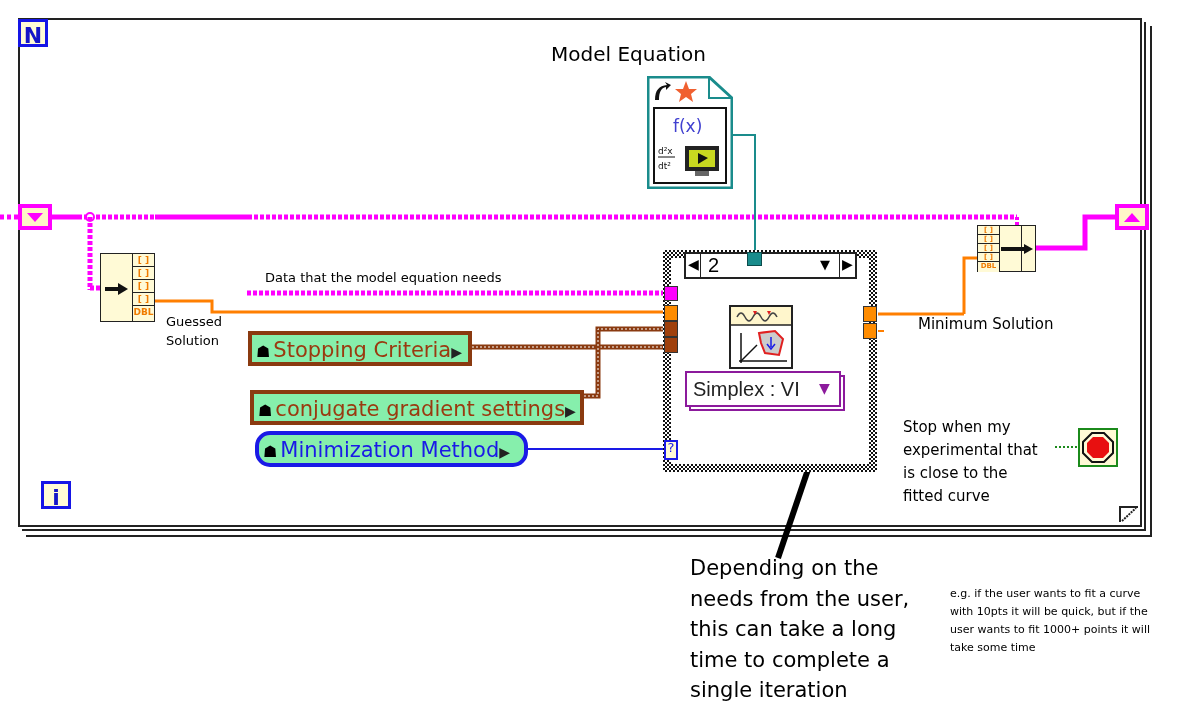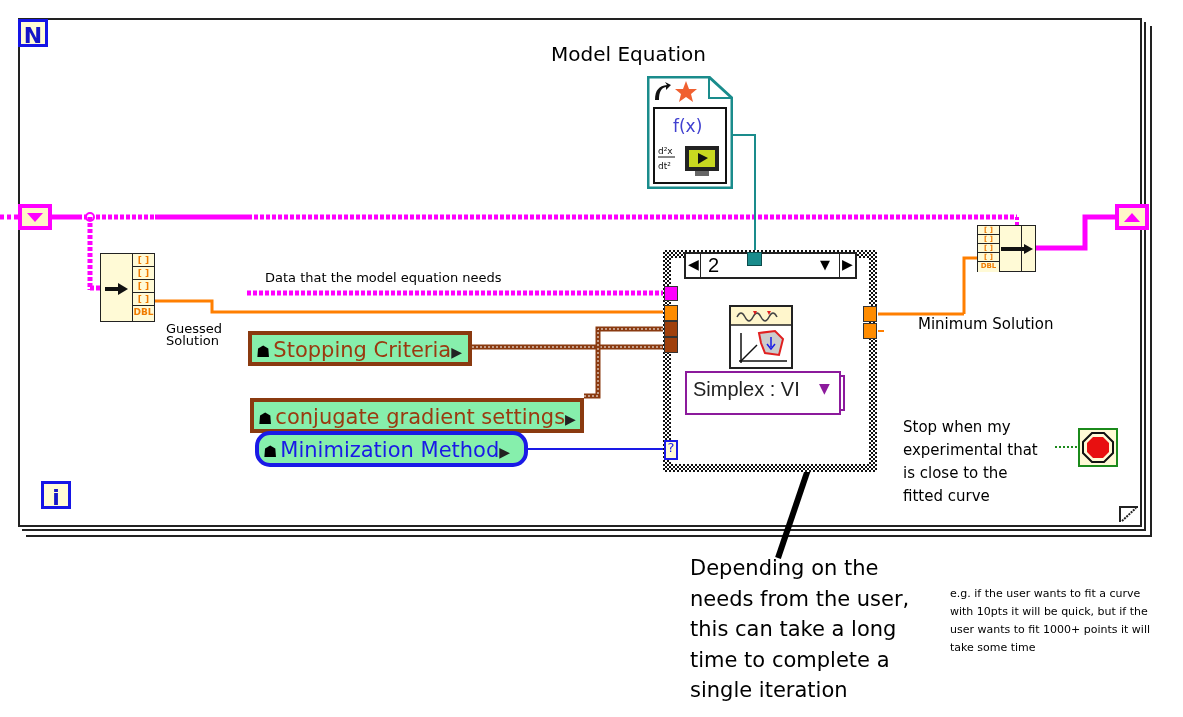--- a/index.html
+++ b/index.html
@@ -17,21 +17,21 @@
   .const-box{position:absolute;box-sizing:border-box;background:#86efac;white-space:nowrap;font-family:"DejaVu Sans",sans-serif;line-height:1;}
   .const-brown{border:4px solid #8a3a10;color:#9a3a10;}
   .const-blue{border:4px solid #1a1ae6;color:#1a1ae6;}
   .const-box .house{color:#000;font-size:16px;margin:0 3px 0 4px;}
   .case-checker{position:absolute;left:663px;top:250px;width:214px;height:222px;box-sizing:border-box;
         background:repeating-conic-gradient(#111 0 25%, #fff 0 50%) 0 0/4px 4px;}
   .case-inner{position:absolute;left:671px;top:258px;width:198px;height:206px;background:#fff;}
   .selector{position:absolute;left:684px;top:252px;width:173px;height:27px;border:2px solid #222;background:#fff;box-sizing:border-box;font-size:20px;}
   .tunnel{position:absolute;width:14px;height:15px;border:1px solid #333;box-sizing:border-box;}
   .vi-icon{position:absolute;left:729px;top:305px;width:64px;height:64px;border:2px solid #222;background:#fff;box-sizing:border-box;}
-  .ring{position:absolute;left:685px;top:371px;width:156px;height:44px;border:2px solid #8c1a9c;background:#fff;box-sizing:border-box;font-size:20px;color:#222;}
+  .ring{position:absolute;left:685px;top:371px;width:156px;height:36px;border:2px solid #8c1a9c;background:#fff;box-sizing:border-box;font-size:20px;color:#222;}
   .ring-shadow{position:absolute;left:689px;top:375px;width:156px;height:36px;border:2px solid #8c1a9c;background:#fff;box-sizing:border-box;}
   .model-icon{position:absolute;left:599px;top:76px;width:86px;height:113px;padding-left:48px;}
   .stop-btn{position:absolute;left:1078px;top:428px;width:40px;height:39px;border:2px solid #1b8a1b;background:#fffad6;box-sizing:border-box;}
 </style>
 </head>
 <body>
 
 <div class="loop-shadow2"></div>
 <div class="loop-shadow1"></div>
 <div class="loop-frame"></div>
@@ -147,28 +147,28 @@
   <div class="cl-slot" style="left:0;right:auto;top:27px;height:9px;font-size:7px;line-height:8px;border-left:none;border-right:1px solid #222;">[ ]</div>
   <div class="cl-slot" style="left:0;right:auto;top:36px;height:10px;font-size:7px;line-height:9px;border-left:none;border-right:1px solid #222;border-bottom:none;">DBL</div>
   <div class="abs" style="left:43px;top:0;width:1px;height:45px;background:#222;"></div>
   <svg class="abs" style="left:22px;top:17px;" width="36" height="12">
       <line x1="1" y1="6" x2="26" y2="6" stroke="#111" stroke-width="4"></line>
       <polygon points="24,1 33,6 24,11" fill="#111"></polygon>
     </svg>
 </div>
 
 <div class="label" style="left:265px;top:270px;font-size:13px;">Data that the model equation needs</div>
-<div class="label" style="left:166px;top:314px;font-size:13px;margin-top:7px;">Guessed</div>
+<div class="label" style="left:166px;top:314px;font-size:13px;">Guessed</div>
 <div class="label" style="left:166px;top:333px;font-size:13px;">Solution</div>
 <div class="label" style="left:918px;top:315px;font-size:15px;">Minimum Solution</div>
 
 <div class="const-box const-brown" style="left:248px;top:331px;width:224px;height:35px;font-size:21px;padding-top:5px;">
   <span class="house">☗</span><span>Stopping Criteria</span><span style="font-size:14px;color:#222;">▶</span>
 </div>
-<div class="const-box const-brown" style="left:250px;top:398px;width:334px;height:35px;font-size:21px;padding-top:5px;">
+<div class="const-box const-brown" style="left:250px;top:390px;width:334px;height:35px;font-size:21px;padding-top:5px;">
   <span class="house">☗</span><span>conjugate gradient settings</span><span style="font-size:14px;color:#222;">▶</span>
 </div>
 <div class="const-box const-blue" style="left:255px;top:431px;width:273px;height:36px;font-size:21px;padding-top:5px;border-radius:15px;">
   <span class="house">☗</span><span>Minimization Method</span><span style="font-size:14px;color:#222;">▶</span>
 </div>
 
 <div class="case-checker"></div>
 <div class="case-inner"></div>
 <div class="selector">
   <span class="abs" style="left:2px;top:2px;font-size:14px;">◀</span>

